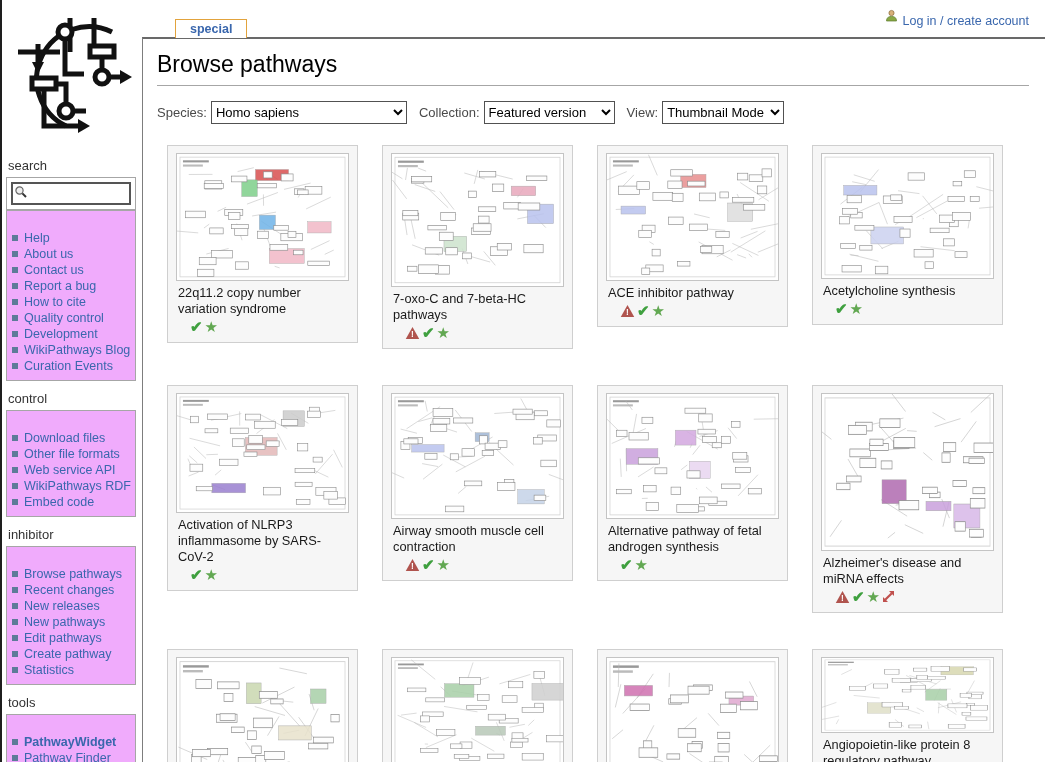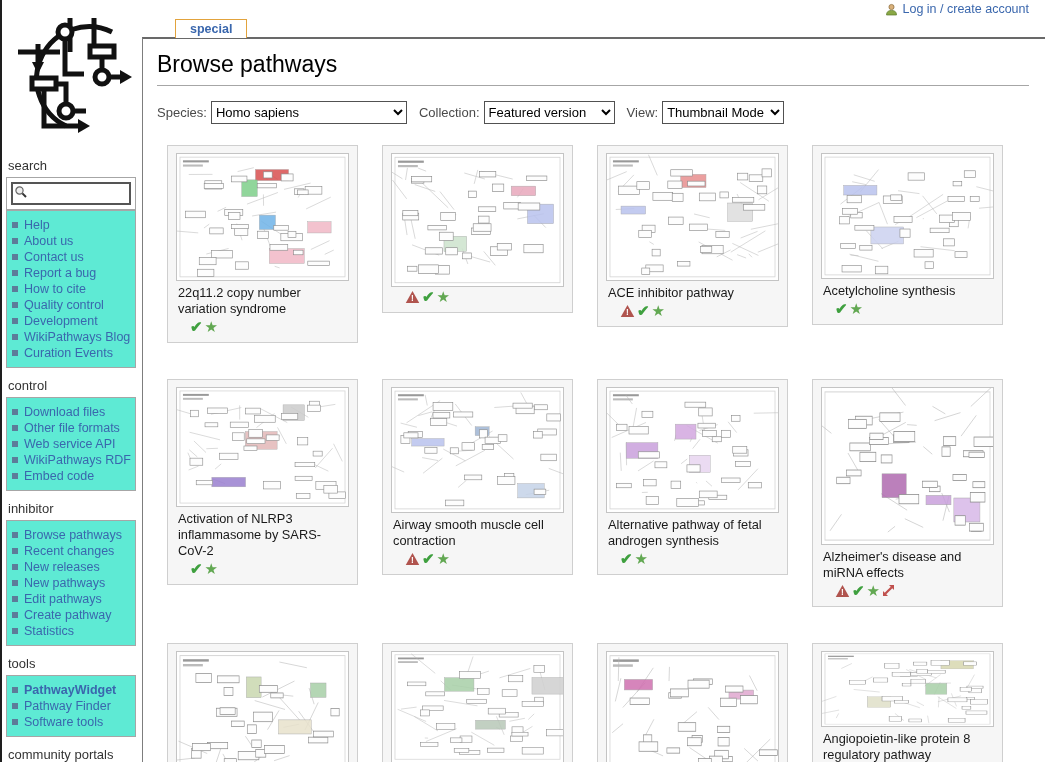--- a/index.html
+++ b/index.html
@@ -10,21 +10,21 @@
   .edge-line { position:absolute; left:0; top:0; width:2px; height:762px; background:#1e1e1e; }
 
   
   .login-bar { position:absolute; top:2px; right:16px; display:flex; align-items:center; gap:5px; z-index:5; }
   .login-link { color:#2a55a5; font-size:12.5px; text-decoration:none; cursor:pointer; }
 
   
   .sidebar { position:absolute; left:6px; top:0; width:130px; }
   .logo-box { width:128px; height:148px; padding:4px 2px; cursor:pointer; }
   .portlet-h { font-size:13px; color:#333; margin:10px 0 4px 2px; }
-  .portlet-box { border:1px solid #a6a6a6; background:#5eead4; padding:6px 3px 6px 5px; }
+  .portlet-box { border:1px solid #a6a6a6; background:#f0abfc; padding:19px 3px 6px 5px; }
   .search-box { border:1px solid #a6a6a6; background:#fff; padding:4px; }
   .search-wrap { position:relative; }
   .search-input { width:100%; height:23px; border:2px solid #555; background:#fff;
     padding:0 2px 0 18px; font-size:12px; outline:none; }
   .search-glass { position:absolute; left:3px; top:3px; width:14px; height:14px; }
   .nav-item { display:flex; align-items:center; gap:6px; line-height:16px; cursor:pointer; }
   .nav-bullet { width:6px; height:6px; background:#5d7b99; flex:0 0 6px; }
   .nav-label { color:#3a67ad; font-size:12.5px; white-space:nowrap; }
 
   
@@ -57,21 +57,21 @@
 </head>
 <body>
 
 <div class="edge-line"></div>
 
 <div class="login-bar">
   <svg class="login-icon" width="13" height="13" viewBox="0 0 13 13">
     <circle cx="6.5" cy="4" r="2.6" fill="#d8b07a" stroke="#8a6a3a" stroke-width="0.7"></circle>
     <path d="M1.5 12 Q1.5 7.4 6.5 7.4 Q11.5 7.4 11.5 12 Z" fill="#8aa845" stroke="#5a7a2a" stroke-width="0.7"></path>
   </svg>
-  <a class="login-link" style="color: rgb(58, 103, 173);">Log in / create account</a>
+  <a class="login-link" style="color: rgb(58, 103, 173); margin-top: 12px;">Log in / create account</a>
 </div>
 
 <div class="sidebar">
   <div class="logo-box">
     <svg width="124" height="140" viewBox="0 0 124 140">
       <g fill="none" stroke="#111" stroke-width="5">
         <path d="M104 28 A52 52 0 1 0 58 122"></path>
         <path d="M10 48 H52 M62 48 V14"></path>
         <circle cx="57" cy="28" r="7" fill="#fff"></circle>
         <path d="M57 35 V70 H76"></path>
@@ -355,20 +355,21 @@
             <rect x="86.82732677552849" y="56.469738306012005" width="10.82244567759335" height="6.331899154931307" fill="#fdfdfd" stroke="#8a8a8a" stroke-width="0.6"></rect>
             <rect x="10.783646477386355" y="53.78255820972845" width="16.108289278578013" height="6.188271479681134" fill="#fdfdfd" stroke="#8a8a8a" stroke-width="0.6"></rect>
             <rect x="100.91952254716307" y="27.308486692607403" width="11.519162482116371" height="6.708250551484525" fill="#fdfdfd" stroke="#8a8a8a" stroke-width="0.6"></rect>
             <rect x="10.873362658545375" y="51.27713684597984" width="15.206389744300395" height="4.830048229545355" fill="#fdfdfd" stroke="#8a8a8a" stroke-width="0.6"></rect>
             <rect x="19.739247356541455" y="20.342830655630678" width="20.233784581068903" height="4.9788077445700765" fill="#fdfdfd" stroke="#8a8a8a" stroke-width="0.6"></rect>
             <rect x="33.41476861201227" y="85.23634725762531" width="17.296260162256658" height="5.749914257787168" fill="#fdfdfd" stroke="#8a8a8a" stroke-width="0.6"></rect>
             <rect x="135.3829240994528" y="20.016952367965132" width="20.414792757946998" height="4.009857990778983" fill="#fdfdfd" stroke="#8a8a8a" stroke-width="0.6"></rect>
             <rect x="26.45735730882734" y="100.8028343655169" width="20.437910206615925" height="7.955109382979572" fill="#fdfdfd" stroke="#8a8a8a" stroke-width="0.6"></rect>
           </svg>
         </div>
+    <div class="caption">7-oxo-C and 7-beta-HC pathways</div>
     <div class="icons">
           <svg width="15" height="14" viewBox="0 0 16 15">
             <path d="M8 1 L15.2 14 H0.8 Z" fill="#b0544e"></path>
             <text x="8" y="12" text-anchor="middle" font-size="9" font-weight="bold" fill="#fff">!</text>
           </svg>
           <span class="glyph-check" style="color: rgb(63, 160, 63);">✔</span>
           <span class="glyph-star" style="color: rgb(98, 168, 82);">★</span>
         </div>
   </div>
 

